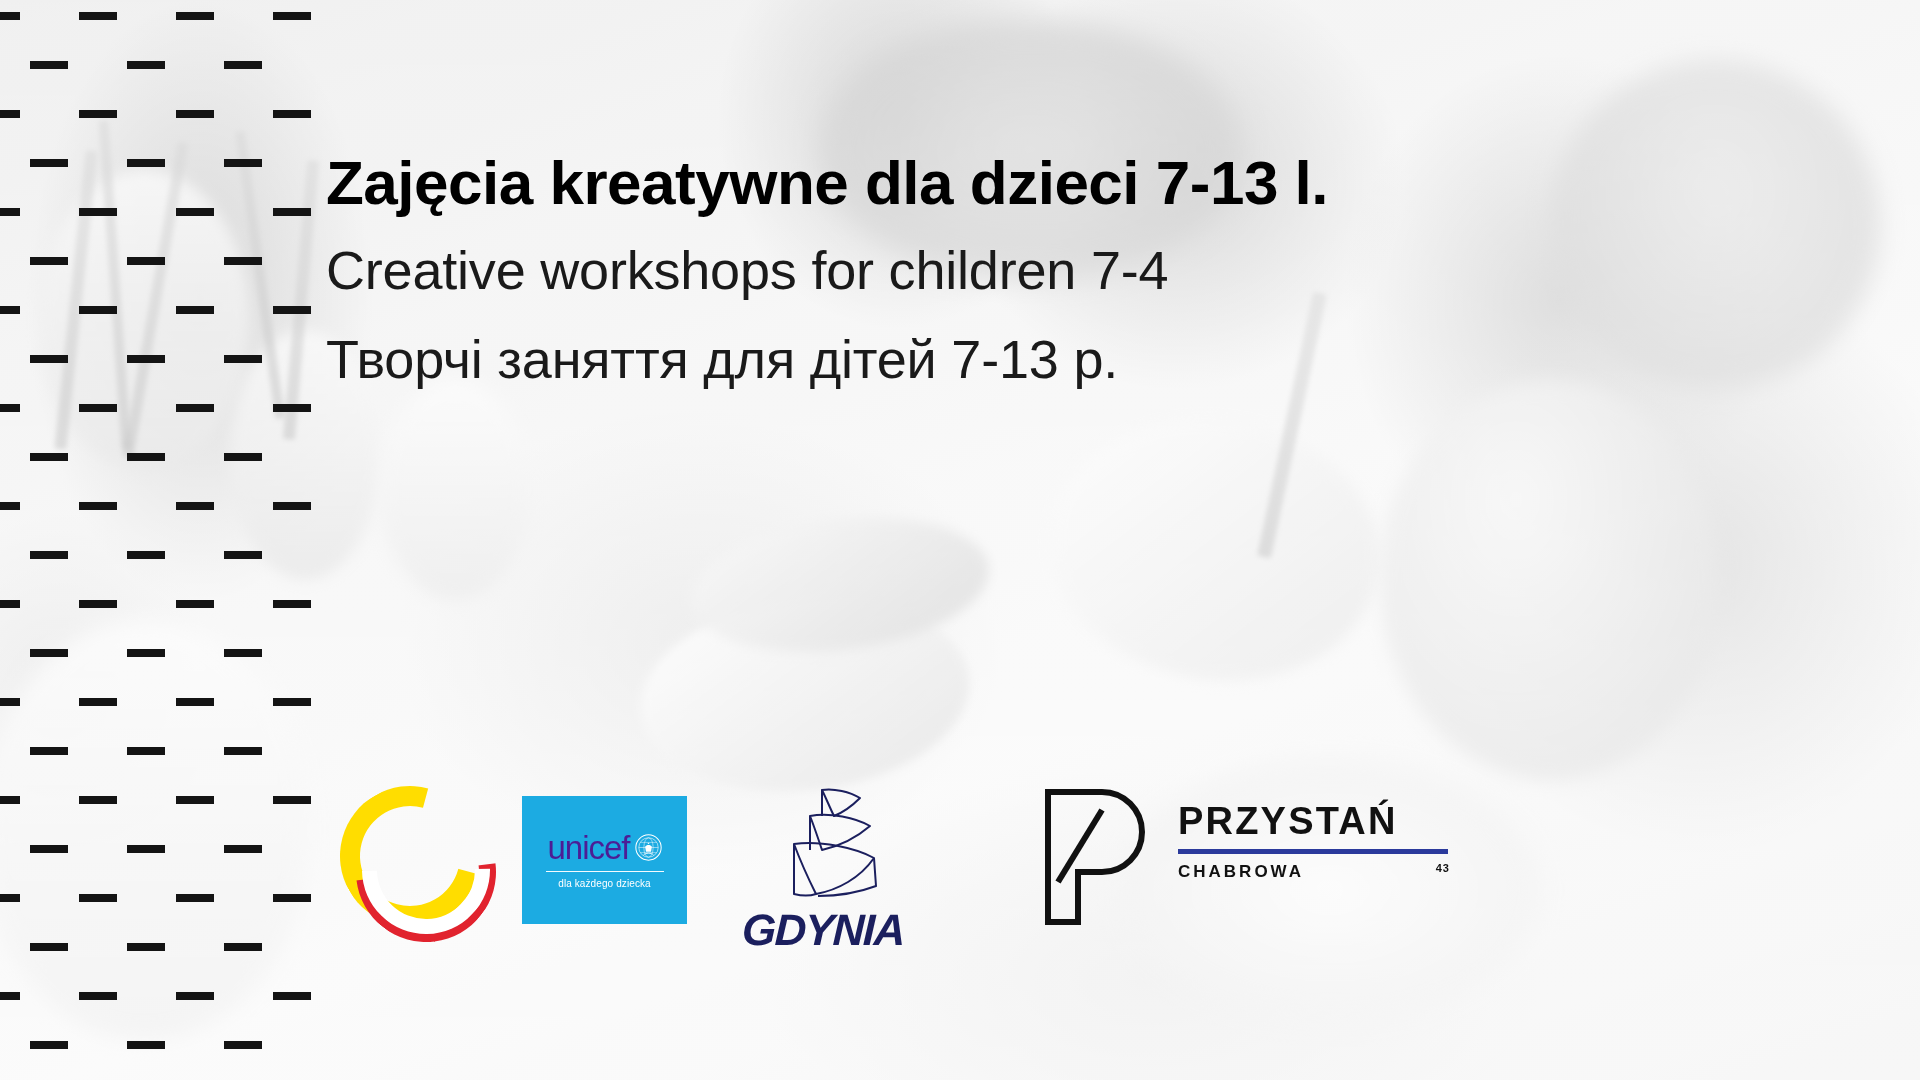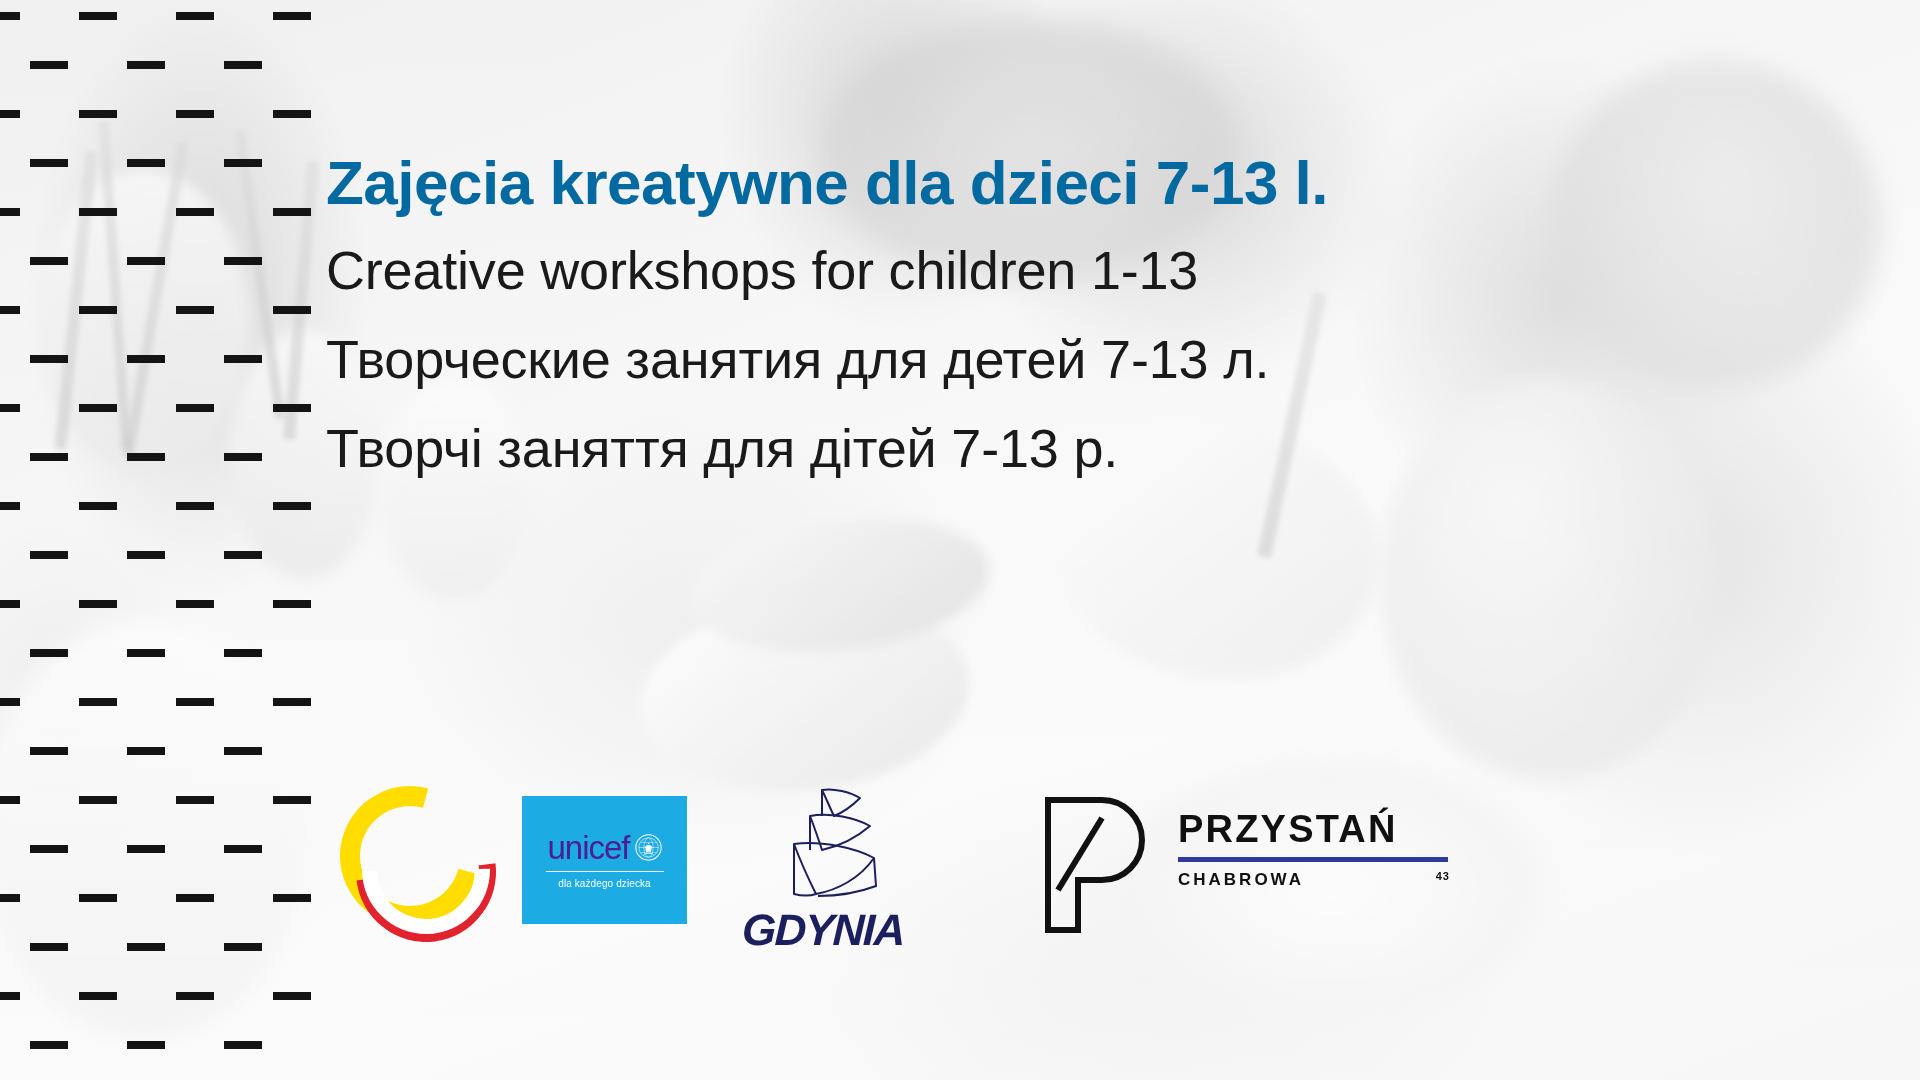--- a/index.html
+++ b/index.html
@@ -68,21 +68,21 @@
   
   .textblock{
     position:absolute;
     left:326px; top:140px;
     width:1560px;
   }
   .t-title{
     font-size:62px;
     font-weight:700;
     line-height:86px;
-    color:#0369a1;
+    color:#000000;
     letter-spacing:-0.5px;
     white-space:nowrap;
   }
   .t-sub{
     font-size:54px;
     font-weight:400;
     line-height:89px;
     color:#1a1a1a;
     letter-spacing:-0.2px;
     white-space:nowrap;
@@ -152,21 +152,21 @@
   .lg-gdynia{ position:absolute; left:402px; top:0px; width:190px; height:175px; }
   .gd-ship{ position:absolute; left:22px; top:0; width:140px; height:125px; }
   .gd-word{
     position:absolute; left:0; bottom:6px;
     font-size:44px; font-weight:700; font-style:italic;
     color:#1B1F5E; letter-spacing:-1.5px;
     transform:skewX(-2deg);
   }
 
   
-  .lg-przystan{ position:absolute; left:700px; top:8px; width:660px; height:150px; }
+  .lg-przystan{ position:absolute; left:700px; top:0; width:660px; height:150px; }
   .pz-mark{ position:absolute; left:0; top:0; width:108px; height:142px; }
   .pz-txt{ position:absolute; left:138px; top:16px; width:300px; }
   .pz-name{
     font-size:38px; font-weight:700; color:#111;
     letter-spacing:2.2px; line-height:1;
   }
   .pz-rule{ width:270px; height:5px; background:#2B3A9C; margin:9px 0 8px; }
   .pz-sub{ display:flex; justify-content:space-between; width:272px; }
   .pz-city{ font-size:17px; font-weight:700; color:#111; letter-spacing:3px; }
   .pz-num{ font-size:11px; font-weight:700; color:#111; letter-spacing:1px; }
@@ -273,22 +273,21 @@
       <div class="dash" style="left: 79px; top: 992px; width: 38px; height: 8px; background: rgb(20, 20, 20);"></div>
       <div class="dash" style="left: 176px; top: 992px; width: 38px; height: 8px; background: rgb(20, 20, 20);"></div>
       <div class="dash" style="left: 273px; top: 992px; width: 38px; height: 8px; background: rgb(20, 20, 20);"></div>
       <div class="dash" style="left: 30px; top: 1041px; width: 38px; height: 8px; background: rgb(20, 20, 20);"></div>
       <div class="dash" style="left: 127px; top: 1041px; width: 38px; height: 8px; background: rgb(20, 20, 20);"></div>
       <div class="dash" style="left: 224px; top: 1041px; width: 38px; height: 8px; background: rgb(20, 20, 20);"></div>
     </div>
 
   <div class="textblock">
     <div class="t-title">Zajęcia kreatywne dla dzieci 7-13 l.</div>
-    <div class="t-sub">Creative workshops for children 1-13</div>
-    <div class="t-sub">Творческие занятия для детей 7-13 л.</div>
+    <div class="t-sub">Creative workshops for children 7-4</div>
     <div class="t-sub">Творчі заняття для дітей 7-13 р.</div>
   </div>
 
   <div class="logorow">
 
     <div class="lg-spilno">
       <div class="sp-yellow"></div>
       <div class="sp-red"></div>
       <div class="sp-white"></div>
     </div>

